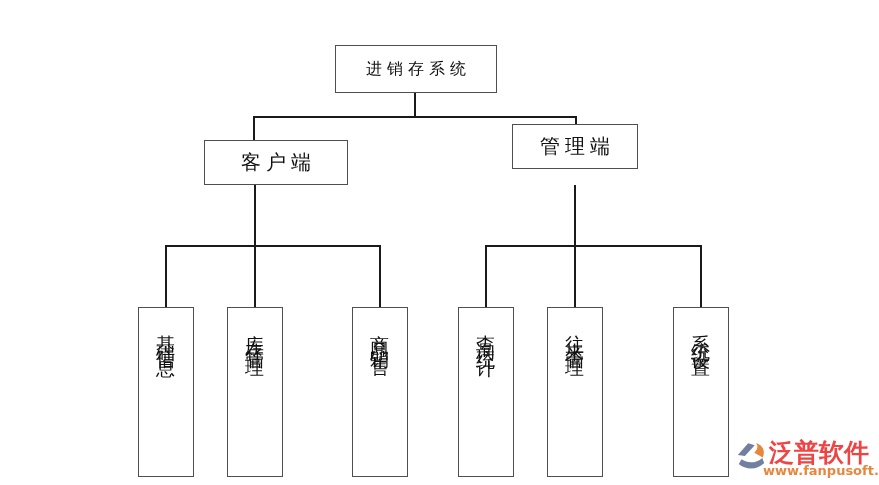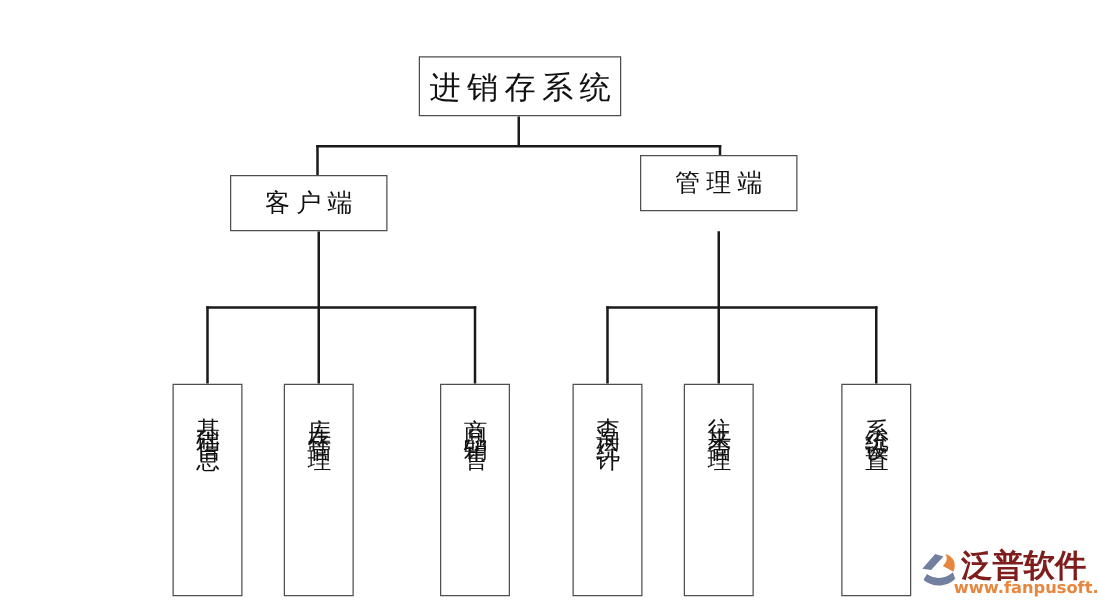--- a/index.html
+++ b/index.html
@@ -15,27 +15,27 @@
   .node {
     position: absolute;
     box-sizing: border-box;
     border: 1.5px solid #4f4f4f;
     background: #ffffff;
     display: flex;
     align-items: center;
     justify-content: center;
   }
   .node.h {
-    font-size: 25px;
+    font-size: 16px;
     letter-spacing: 5px;
     text-indent: 5px; 
     white-space: nowrap;
   }
   .node.root  { left: 335px; top: 45px;  width: 162px; height: 48px; }
-  .node.lvl2a { left: 184px; top: 140px; width: 126px; height: 45px; font-size: 20px; }
+  .node.lvl2a { left: 204px; top: 140px; width: 144px; height: 45px; font-size: 20px; }
   .node.lvl2b { left: 512px; top: 124px; width: 126px; height: 45px; font-size: 20px; }
   .node.leaf {
     top: 307px; width: 56px; height: 170px;
     align-items: flex-start;
     padding-top: 11px;
   }
   .leaf span {
     writing-mode: vertical-rl;
     text-orientation: upright;
     font-size: 19px;
@@ -63,21 +63,21 @@
   .v-ad-out { left: 574px; top: 185px; width: 2px;   height: 122px; }
   .h-right  { left: 485px; top: 245px; width: 217px; height: 2px;  }
   .v-l4     { left: 485px; top: 245px; width: 2px;   height: 62px; }
   .v-l6     { left: 700px; top: 245px; width: 2px;   height: 62px; }
   
   .brand { position: absolute; left: 735px; top: 438px; width: 140px; height: 42px; }
   .brand-icon { position: absolute; left: 0; top: 2px; width: 32px; height: 32px; }
   .brand-name {
     position: absolute; left: 34px; top: -2px;
     font-family: "DejaVu Sans", "Liberation Sans", sans-serif;
-    font-weight: bold; font-size: 25px; color: #7f1d1d;
+    font-weight: bold; font-size: 25px; color: #ef4444;
     letter-spacing: 0px; white-space: nowrap;
   }
   .brand-url {
     position: absolute; left: 28px; top: 25px;
     font-family: "DejaVu Sans", "Liberation Sans", sans-serif;
     font-weight: bold; font-size: 13px; color: #e7873f;
     white-space: nowrap;
   }
 </style>
 </head>

